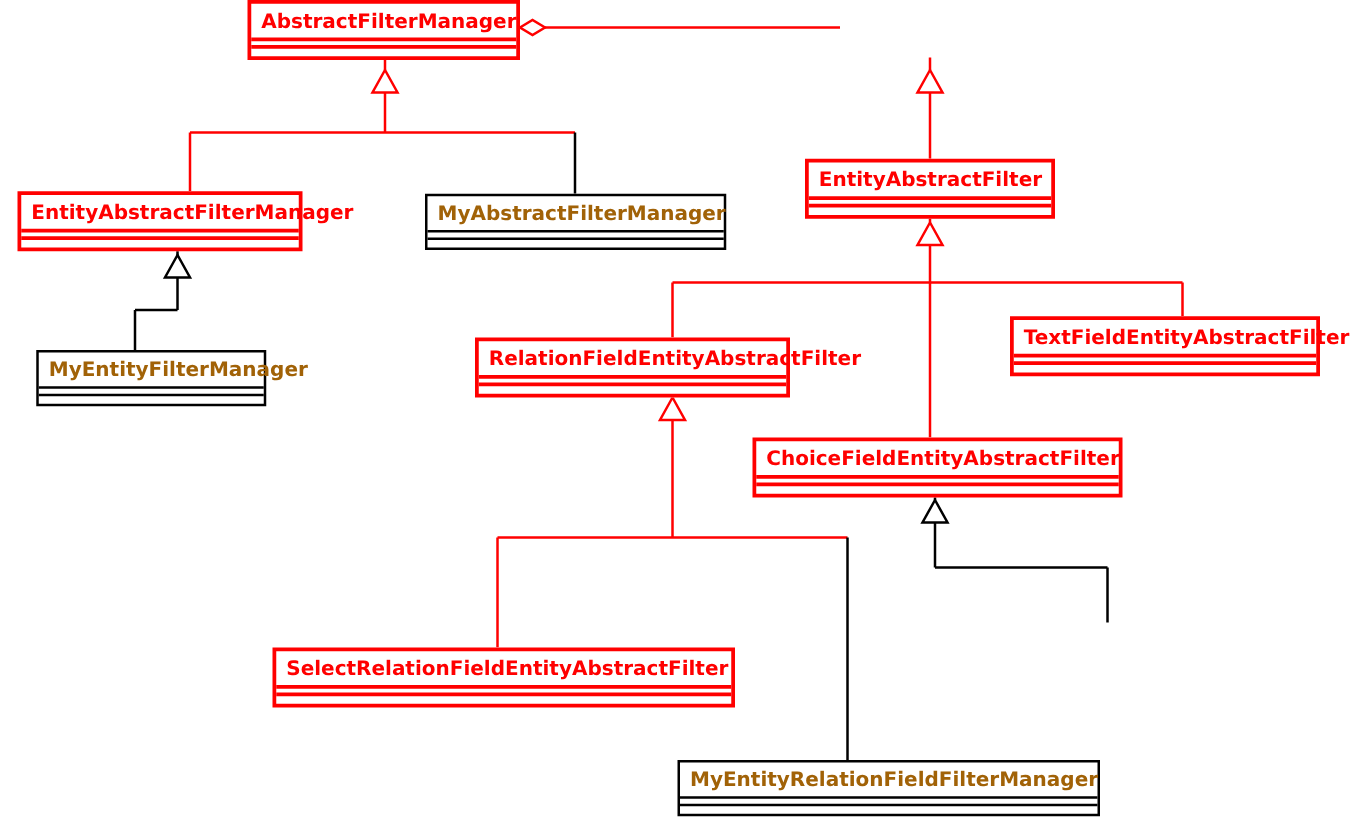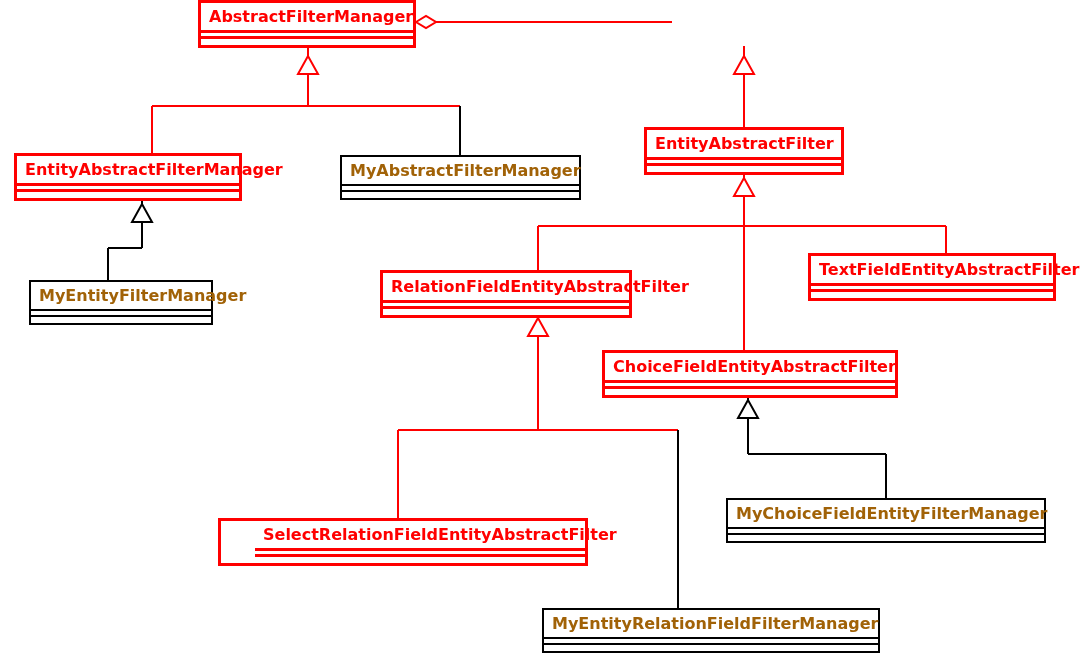--- a/index.html
+++ b/index.html
@@ -163,31 +163,26 @@
     <div class="sep1"></div>
     <div class="sep2"></div>
   </div>
 
   <div class="class-box red" style="left:602px; top:350px; width:296px;">
     <div class="name">ChoiceFieldEntityAbstractFilter</div>
     <div class="sep1"></div>
     <div class="sep2"></div>
   </div>
 
-  <div class="class-box red" style="left:218px; top:518px; width:370px;padding-left:34px;">
+  <div class="class-box red" style="left:218px; top:518px; width:370px;">
     <div class="name">SelectRelationFieldEntityAbstractFilter</div>
     <div class="sep1"></div>
     <div class="sep2"></div>
   </div>
 
-  <div class="class-box black" style="left:726px; top:498px; width:320px;">
-    <div class="name">MyChoiceFieldEntityFilterManager</div>
-    <div class="sep1"></div>
-    <div class="sep2"></div>
-  </div>
 
   <div class="class-box black" style="left:542px; top:608px; width:338px;">
     <div class="name">MyEntityRelationFieldFilterManager</div>
     <div class="sep1"></div>
     <div class="sep2"></div>
   </div>
 
 </div>
 
 </body></html>

